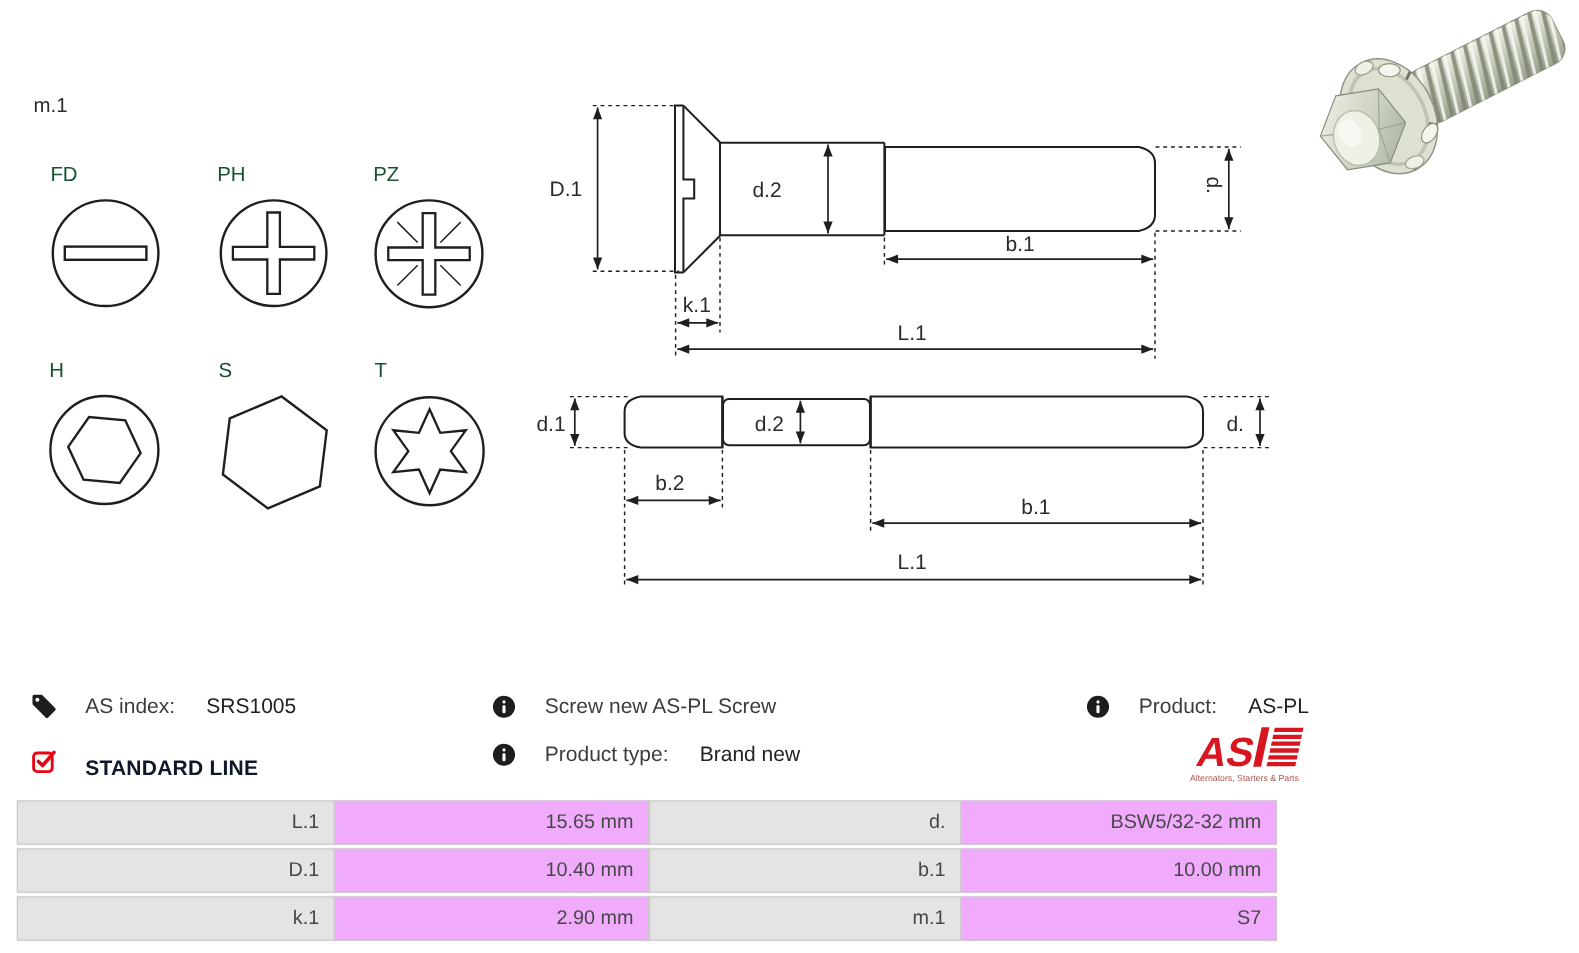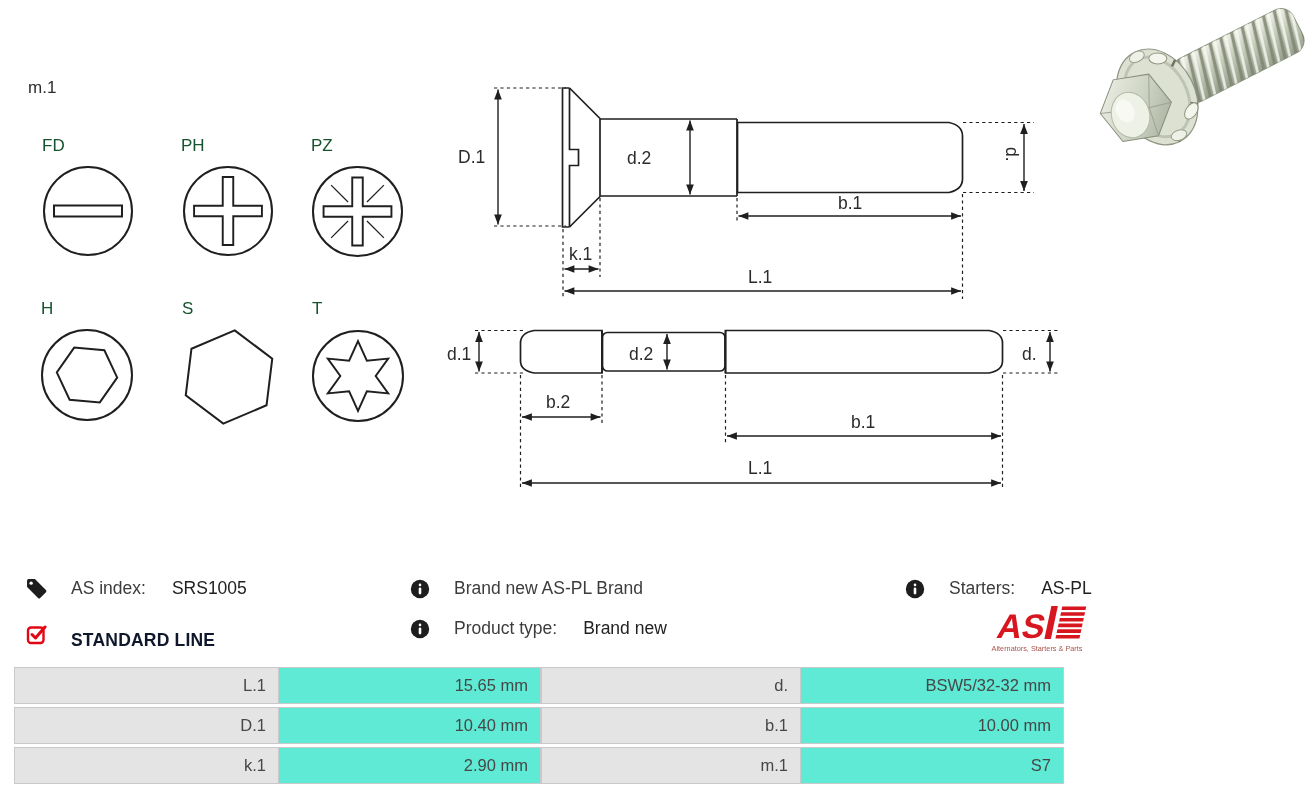--- a/index.html
+++ b/index.html
@@ -24,21 +24,21 @@
   
   .info{position:absolute;display:flex;align-items:center;gap:24px;font-size:17.5px;
         color:#3c3c3c;white-space:nowrap;}
   .info b{color:#222;font-weight:400;margin-left:2px;}
   .red-line{color:#0f172a;font-weight:700;letter-spacing:.2px;margin-top:12px;}
 
   
   .spec{position:absolute;left:14px;top:667px;width:1050px;display:grid;
         grid-template-columns:265px 262px 260px 263px;grid-auto-rows:37px;row-gap:3px;}
   .tcell{box-sizing:border-box;display:flex;align-items:center;justify-content:flex-end;
-         padding-right:12px;font-size:16.5px;color:#474747;border:1px solid #c9c9c9;background:#5eead4;}
+         padding-right:12px;font-size:16.5px;color:#474747;border:1px solid #c9c9c9;background:#f0abfc;}
   .tlab{background:#e4e4e4;}
   .noleft{border-left:none;}
 </style>
 </head>
 <body>
 
 <div class="page">
 
   <div class="m1">m.1</div>
 
@@ -258,40 +258,40 @@
     </svg>
     <span class="red-line">STANDARD LINE</span>
   </div>
 
   <div class="info" style="left:410px;top:578px">
     <svg width="20" height="20" viewBox="0 0 20 20">
       <circle cx="10" cy="10" r="9.2" fill="#1d1d1d"></circle>
       <rect x="8.7" y="4.6" width="2.6" height="2.6" rx="1.3" fill="#fff"></rect>
       <rect x="8.7" y="8.4" width="2.6" height="7" rx="1.3" fill="#fff"></rect>
     </svg>
-    <span>Brand new AS-PL Brand</span>
+    <span>Screw new AS-PL Screw</span>
   </div>
 
   <div class="info" style="left:410px;top:618px">
     <svg width="20" height="20" viewBox="0 0 20 20">
       <circle cx="10" cy="10" r="9.2" fill="#1d1d1d"></circle>
       <rect x="8.7" y="4.6" width="2.6" height="2.6" rx="1.3" fill="#fff"></rect>
       <rect x="8.7" y="8.4" width="2.6" height="7" rx="1.3" fill="#fff"></rect>
     </svg>
     <span>Product type:</span>
       <b>Brand new</b>
   </div>
 
   <div class="info" style="left:905px;top:578px">
     <svg width="20" height="20" viewBox="0 0 20 20">
       <circle cx="10" cy="10" r="9.2" fill="#1d1d1d"></circle>
       <rect x="8.7" y="4.6" width="2.6" height="2.6" rx="1.3" fill="#fff"></rect>
       <rect x="8.7" y="8.4" width="2.6" height="7" rx="1.3" fill="#fff"></rect>
     </svg>
-    <span>Starters:</span>
+    <span>Product:</span>
       <b>AS-PL</b>
   </div>
 
   <svg class="abs" style="left:982px;top:603px" width="110" height="52" viewBox="0 0 110 52">
     <g transform="translate(9,0) skewX(-12)">
       <text x="12" y="35" font-size="34" font-weight="bold" fill="#d8161f" font-family="Liberation Sans, sans-serif">AS</text>
       <rect x="61" y="3" width="6.5" height="33" fill="#d8161f"></rect>
       <rect x="72" y="3.5" width="24" height="3.6" fill="#d8161f"></rect>
       <rect x="72" y="9.2" width="24" height="3.6" fill="#d8161f"></rect>
       <rect x="72" y="14.9" width="24" height="3.6" fill="#d8161f"></rect>

